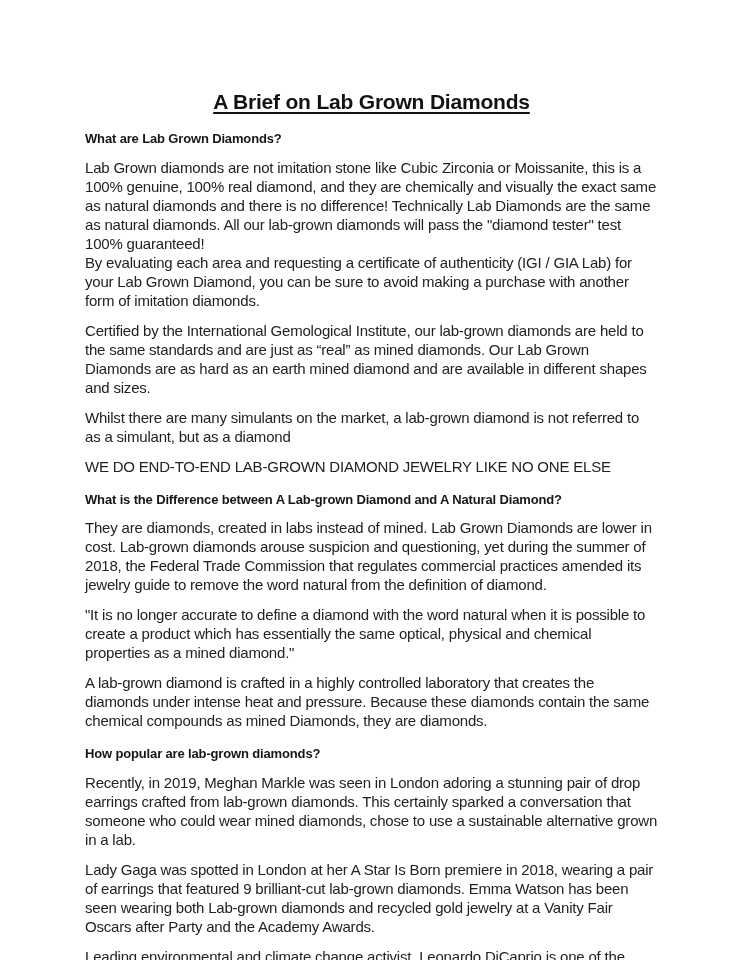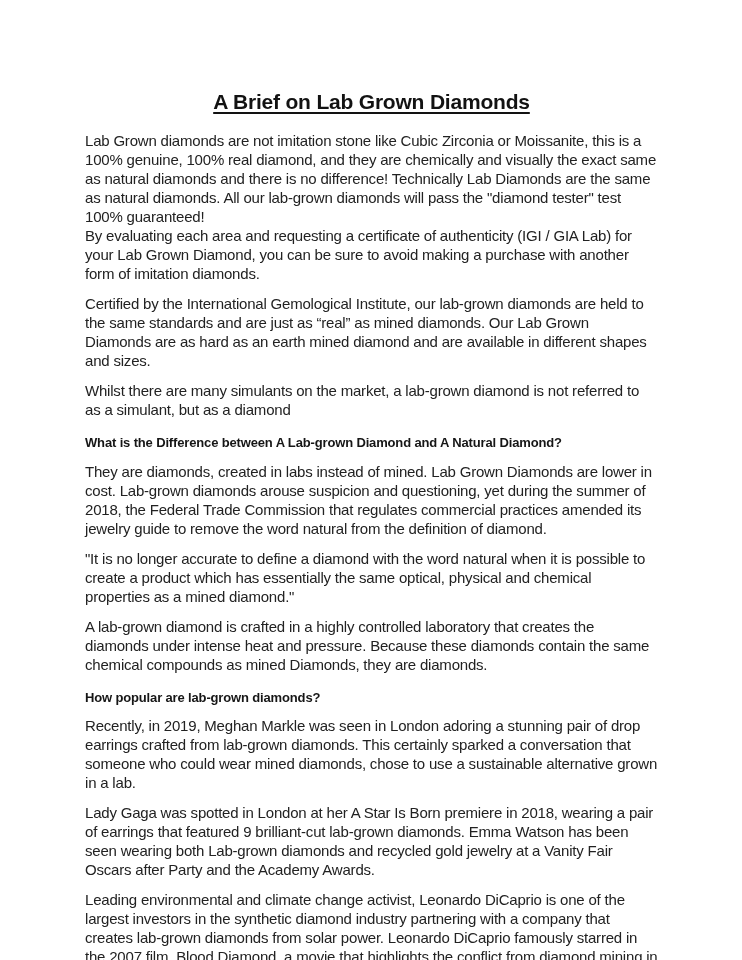--- a/index.html
+++ b/index.html
@@ -55,27 +55,29 @@
   }
 </style>
 </head>
 <body>
 
 <div class="page">
 
   <h1 class="title">A Brief on Lab Grown Diamonds</h1>
 
   <section class="sec">
+    <h2 class="heading">What are Lab Grown Diamonds?</h2>
     <p class="para">Lab Grown diamonds are not imitation stone like Cubic Zirconia or Moissanite, this is a 100% genuine, 100% real diamond, and they are chemically and visually the exact same as natural diamonds and there is no difference! Technically Lab Diamonds are the same as natural diamonds. All our lab-grown diamonds will pass the "diamond tester" test 100% guaranteed!
 By evaluating each area and requesting a certificate of authenticity (IGI / GIA Lab) for your Lab Grown Diamond, you can be sure to avoid making a purchase with another form of imitation diamonds.</p>
   </section>
 
   <section class="sec">
     <p class="para">Certified by the International Gemological Institute, our lab-grown diamonds are held to the same standards and are just as “real” as mined diamonds. Our Lab Grown Diamonds are as hard as an earth mined diamond and are available in different shapes and sizes.</p>
     <p class="para">Whilst there are many simulants on the market, a lab-grown diamond is not referred to as a simulant, but as a diamond</p>
+    <p class="para">WE DO END-TO-END LAB-GROWN DIAMOND JEWELRY LIKE NO ONE ELSE</p>
   </section>
 
   <section class="sec">
     <h2 class="heading">What is the Difference between A Lab-grown Diamond and A Natural Diamond?</h2>
     <p class="para">They are diamonds, created in labs instead of mined. Lab Grown Diamonds are lower in cost. Lab-grown diamonds arouse suspicion and questioning, yet during the summer of 2018, the Federal Trade Commission that regulates commercial practices amended its jewelry guide to remove the word natural from the definition of diamond.</p>
     <p class="para">"It is no longer accurate to define a diamond with the word natural when it is possible to create a product which has essentially the same optical, physical and chemical properties as a mined diamond."</p>
   </section>
 
   <section class="sec">
     <p class="para">A lab-grown diamond is crafted in a highly controlled laboratory that creates the diamonds under intense heat and pressure. Because these diamonds contain the same chemical compounds as mined Diamonds, they are diamonds.</p>

